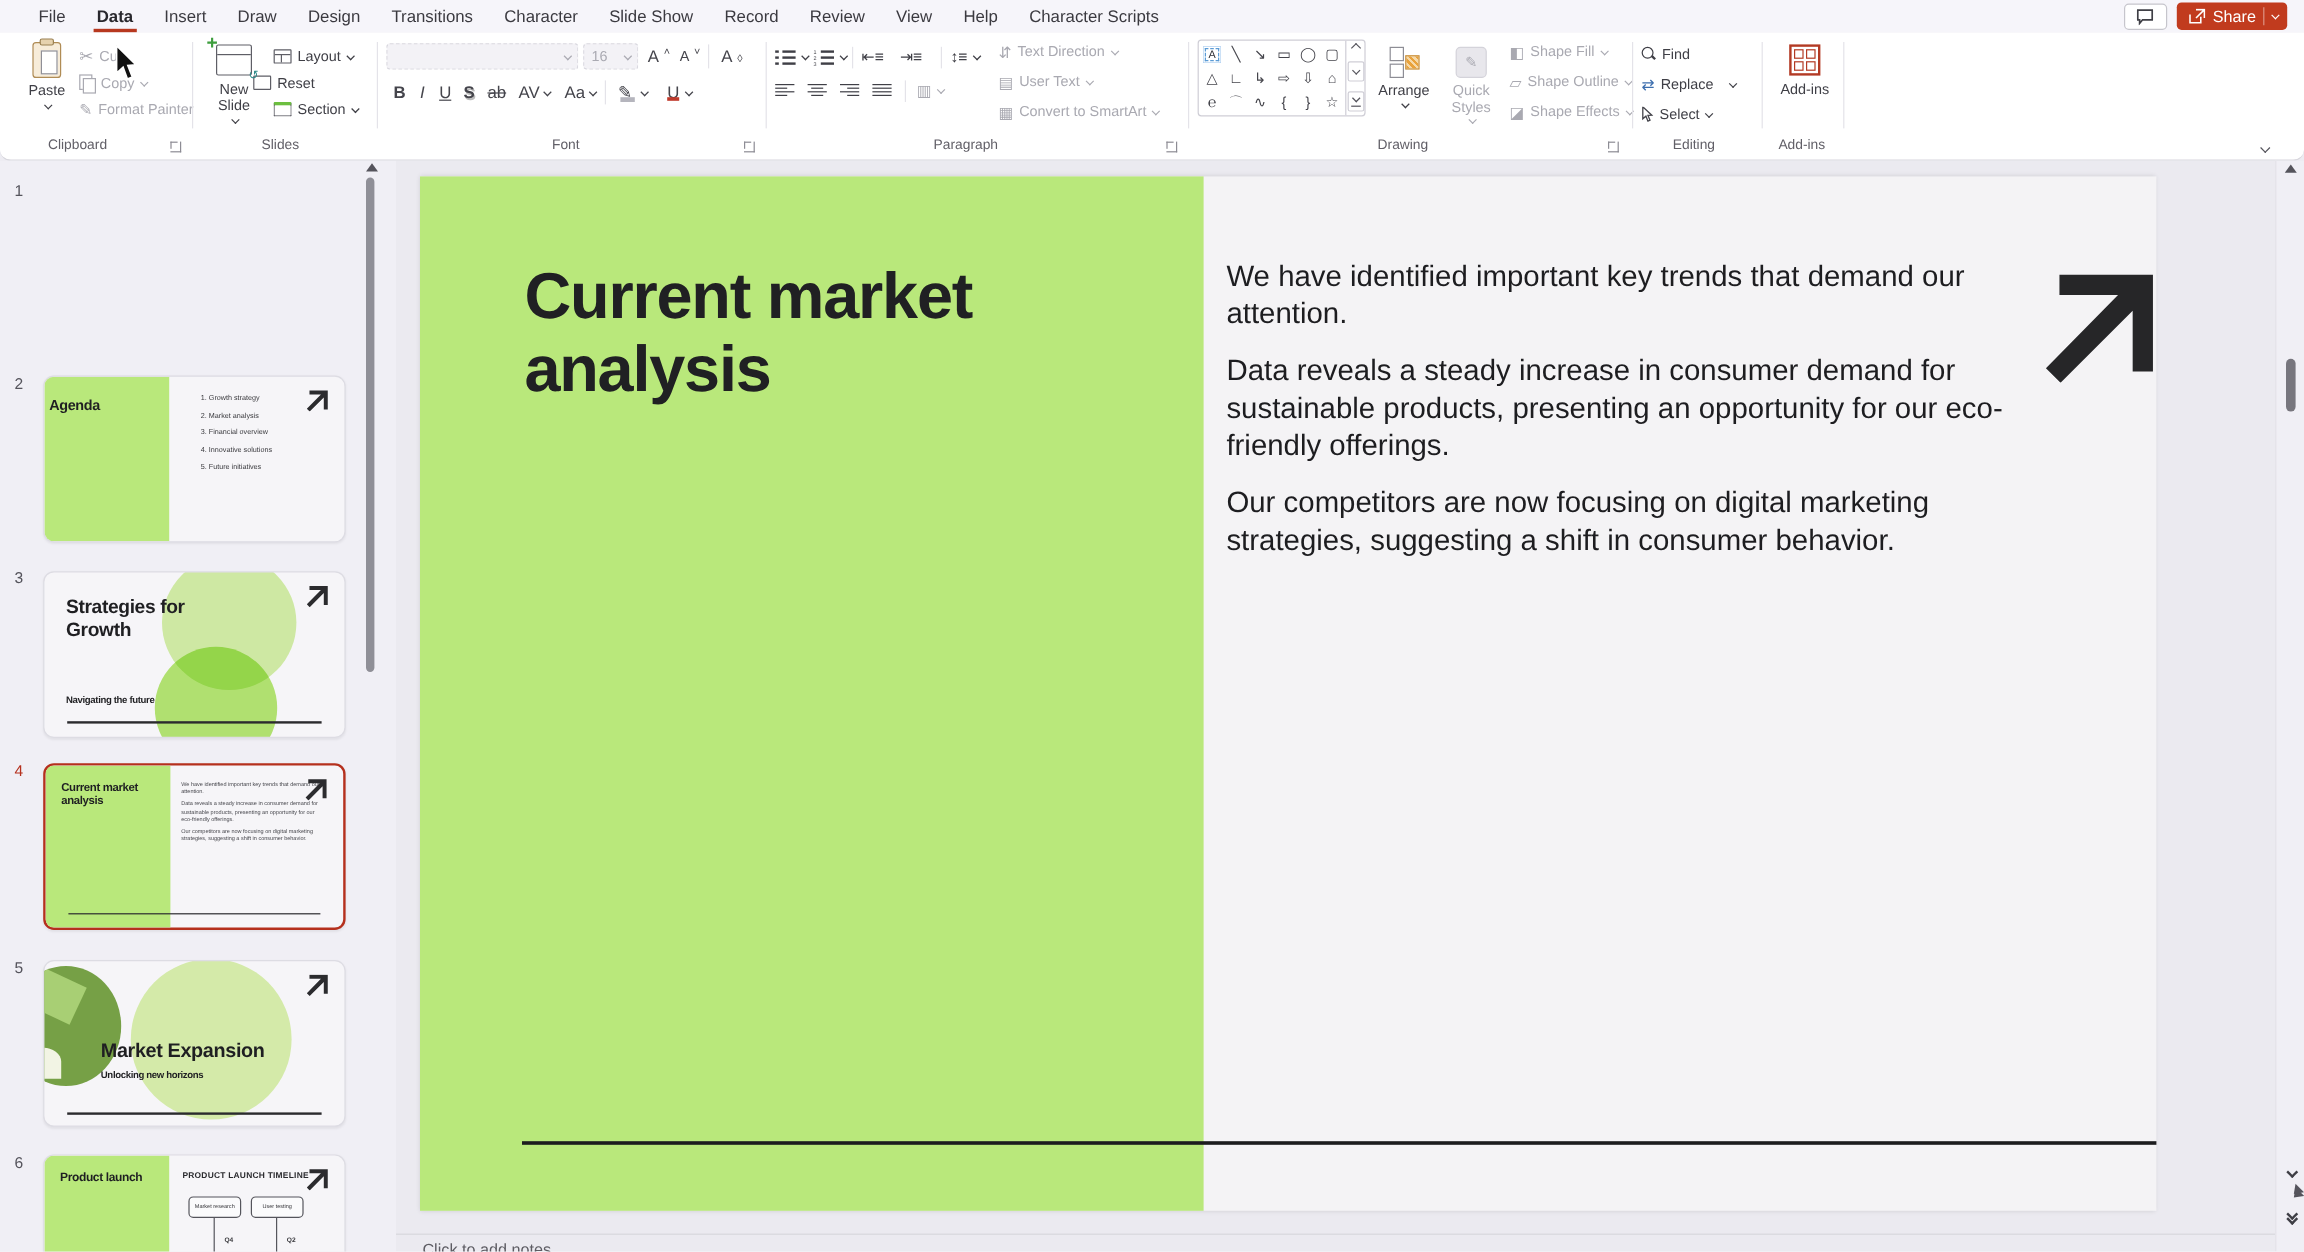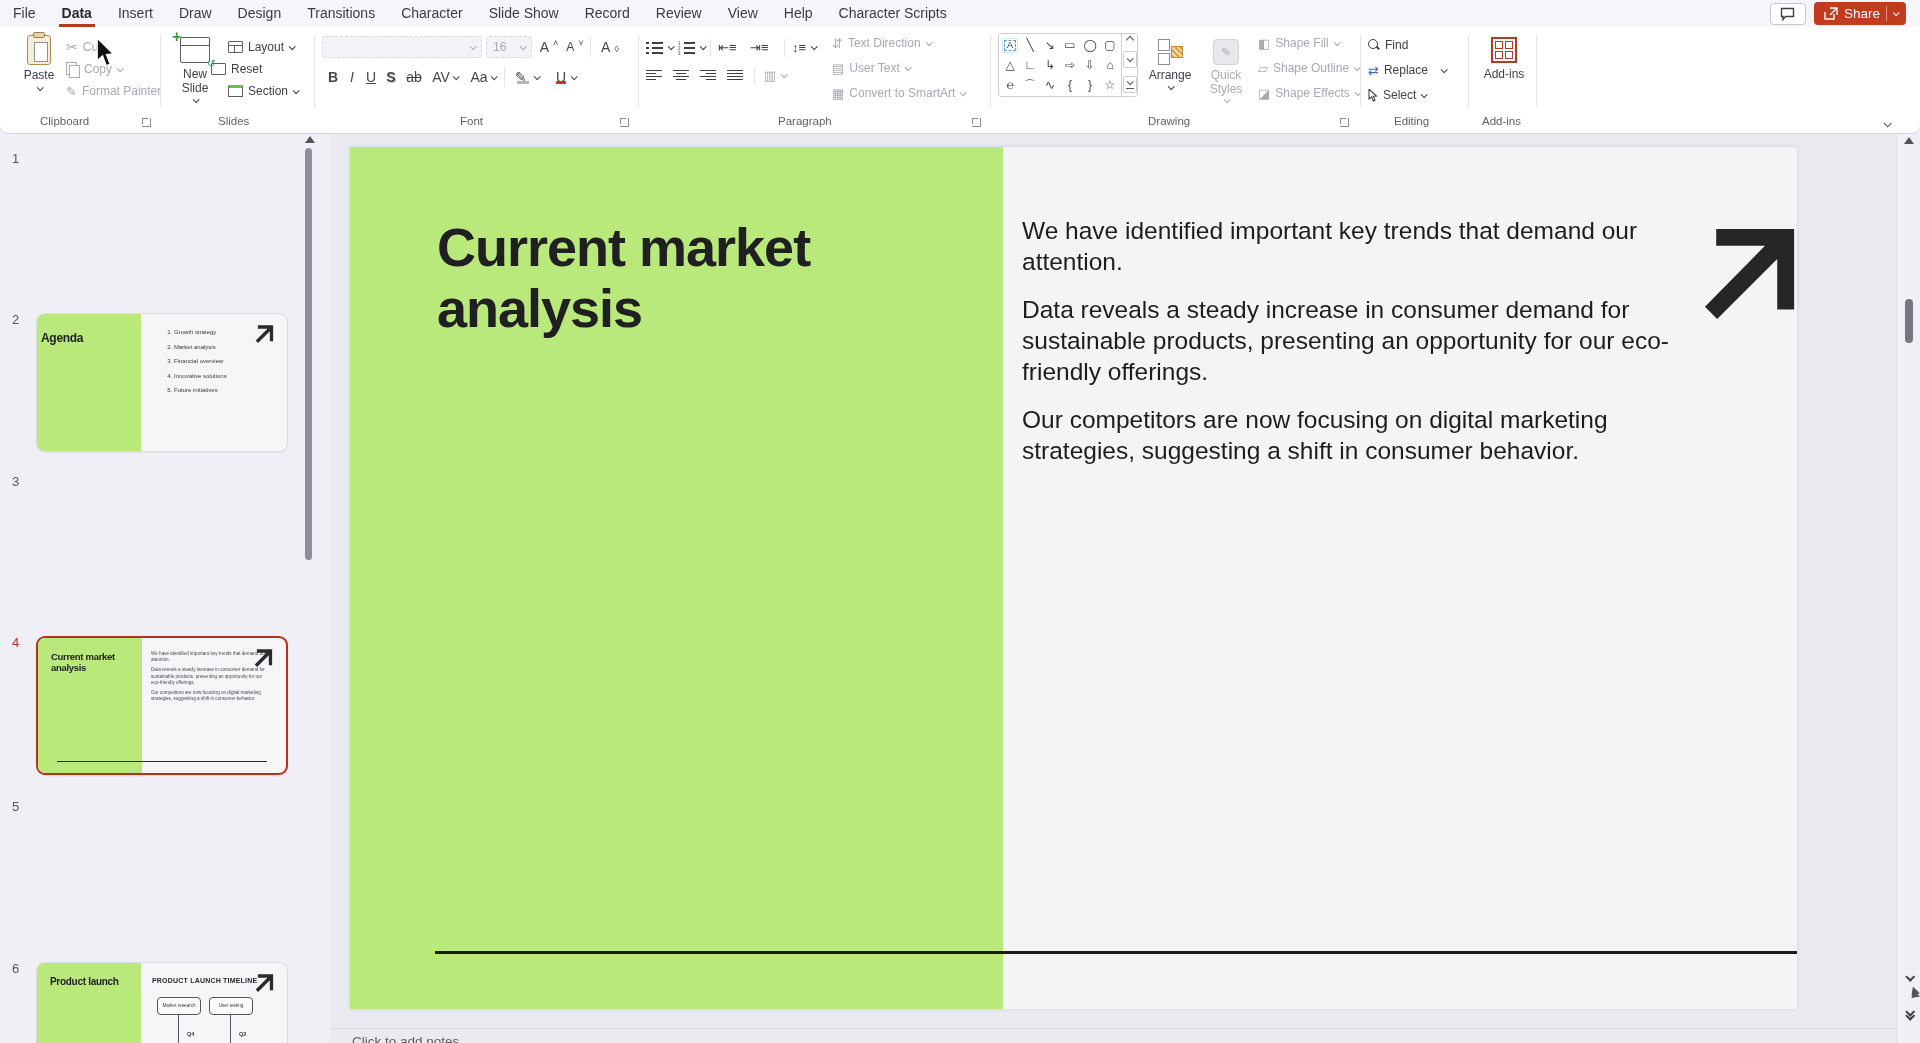--- a/index.html
+++ b/index.html
@@ -1,21 +1,21 @@
 <!DOCTYPE html>
 <html><head>
 <meta charset="utf-8">
 <style>
   *{box-sizing:border-box;margin:0;padding:0}
   html,body{width:1920px;height:1043px;overflow:hidden}
   body{font-family:"Liberation Sans","DejaVu Sans",sans-serif;background:#edecf2;position:relative;color:#3d3d44}
 
   
   #menubar{position:absolute;top:0;left:0;width:1920px;height:27px;background:#f6f5fa;display:flex;align-items:stretch;justify-content:space-between}
-  .menu-items{display:flex;align-items:stretch;padding-left:0}
+  .menu-items{display:flex;align-items:stretch;padding-left:19px}
   .menu-item{font-size:14px;color:#3b3a40;padding:5px 13px 4px;position:relative;cursor:default;white-space:nowrap}
   .menu-item.active{color:#29282d;font-weight:bold}
   .menu-item.active::after{content:"";position:absolute;left:10px;right:10px;bottom:0;height:3px;background:#b7381f}
   .menu-right{display:flex;align-items:center;gap:8px;padding-right:14px}
   .comment-btn{width:36px;height:22px;border:1px solid #c6c5cc;border-radius:4px;background:#fff;display:flex;align-items:center;justify-content:center}
   .share-btn{height:23px;background:#c13b1e;border-radius:4px;display:flex;align-items:center;color:#fff;font-size:13.5px;padding:0 4px 0 10px}
   .share-btn .lbl{margin:0 6px 0 6px;font-weight:normal}
   .share-dd{border-left:1px solid rgba(255,255,255,.45);padding:0 4px 0 6px;display:flex;align-items:center;height:15px}
 
   
@@ -488,37 +488,57 @@
       <li>Financial overview</li>
       <li>Innovative solutions</li>
       <li>Future initiatives</li>
     </ol>
     <svg class="tarrow" viewBox="0 0 100 98">
         <path d="M14 2 L97 2 L97 88 L79 88 L79 34 L15 98 L2 85 L66 20 L14 20 Z"></path>
       </svg>
   </div>
 
   <div class="tnum" style="top:340px">3</div>
+  <div class="tcard" style="top:342px">
+    <div class="circ" style="left:98px;top:-14px;width:112px;height:112px;background:#d6f2a8"></div>
+    <div class="circ" style="left:92px;top:62px;width:102px;height:102px;background:#b7ea73"></div>
+    <div class="t-title-lg" style="left:18px;top:20px;width:140px;font-size:16px;line-height:19px">Strategies for Growth</div>
+    <div class="t-title-lg" style="left:18px;top:102px;font-size:8px">Navigating the future</div>
+    <svg class="tarrow" viewBox="0 0 100 98">
+        <path d="M14 2 L97 2 L97 88 L79 88 L79 34 L15 98 L2 85 L66 20 L14 20 Z"></path>
+      </svg>
+    <div class="t-underline" style="bottom:11px"></div>
+  </div>
 
   <div class="tnum sel" style="top:501px">4</div>
   <div class="tcard sel" style="top:502px">
     <div class="tgreen"></div>
     <div class="t-title-lg" style="left:13px;top:13px;width:82px;font-size:9.5px;line-height:11px">Current market analysis</div>
     <div class="t4-body">
       <p>We have identified important key trends that demand our attention.</p>
       <p>Data reveals a steady increase in consumer demand for sustainable products, presenting an opportunity for our eco-friendly offerings.</p>
       <p>Our competitors are now focusing on digital marketing strategies, suggesting a shift in consumer behavior.</p>
     </div>
     <svg class="tarrow" viewBox="0 0 100 98">
         <path d="M14 2 L97 2 L97 88 L79 88 L79 34 L15 98 L2 85 L66 20 L14 20 Z"></path>
       </svg>
     <div class="t-underline" style="height:1.5px;bottom:11px"></div>
   </div>
 
   <div class="tnum" style="top:665px">5</div>
+  <div class="tcard" style="top:666px">
+    <div class="circ" style="left:72px;top:-2px;width:134px;height:134px;background:#dcf4ae"></div>
+    <div class="t5-photo"></div>
+    <div class="t-title-lg" style="left:47px;top:66px;font-size:16.5px">Market Expansion</div>
+    <div class="t-title-lg" style="left:47px;top:90px;font-size:8px">Unlocking new horizons</div>
+    <svg class="tarrow" viewBox="0 0 100 98">
+        <path d="M14 2 L97 2 L97 88 L79 88 L79 34 L15 98 L2 85 L66 20 L14 20 Z"></path>
+      </svg>
+    <div class="t-underline" style="bottom:9px"></div>
+  </div>
 
   <div class="tnum" style="top:827px">6</div>
   <div class="tcard" style="top:828px">
     <div class="tgreen"></div>
     <div class="t-title-lg" style="left:13px;top:13px;font-size:10px">Product launch</div>
 
     <div class="t6-head">PRODUCT LAUNCH TIMELINE</div>
     <div class="t6-box" style="left:120px;top:34px">Market research</div>
     <div class="t6-box" style="left:172px;top:34px">User testing</div>
     <div class="t6-stem" style="left:141px;top:52px;height:60px"></div>

